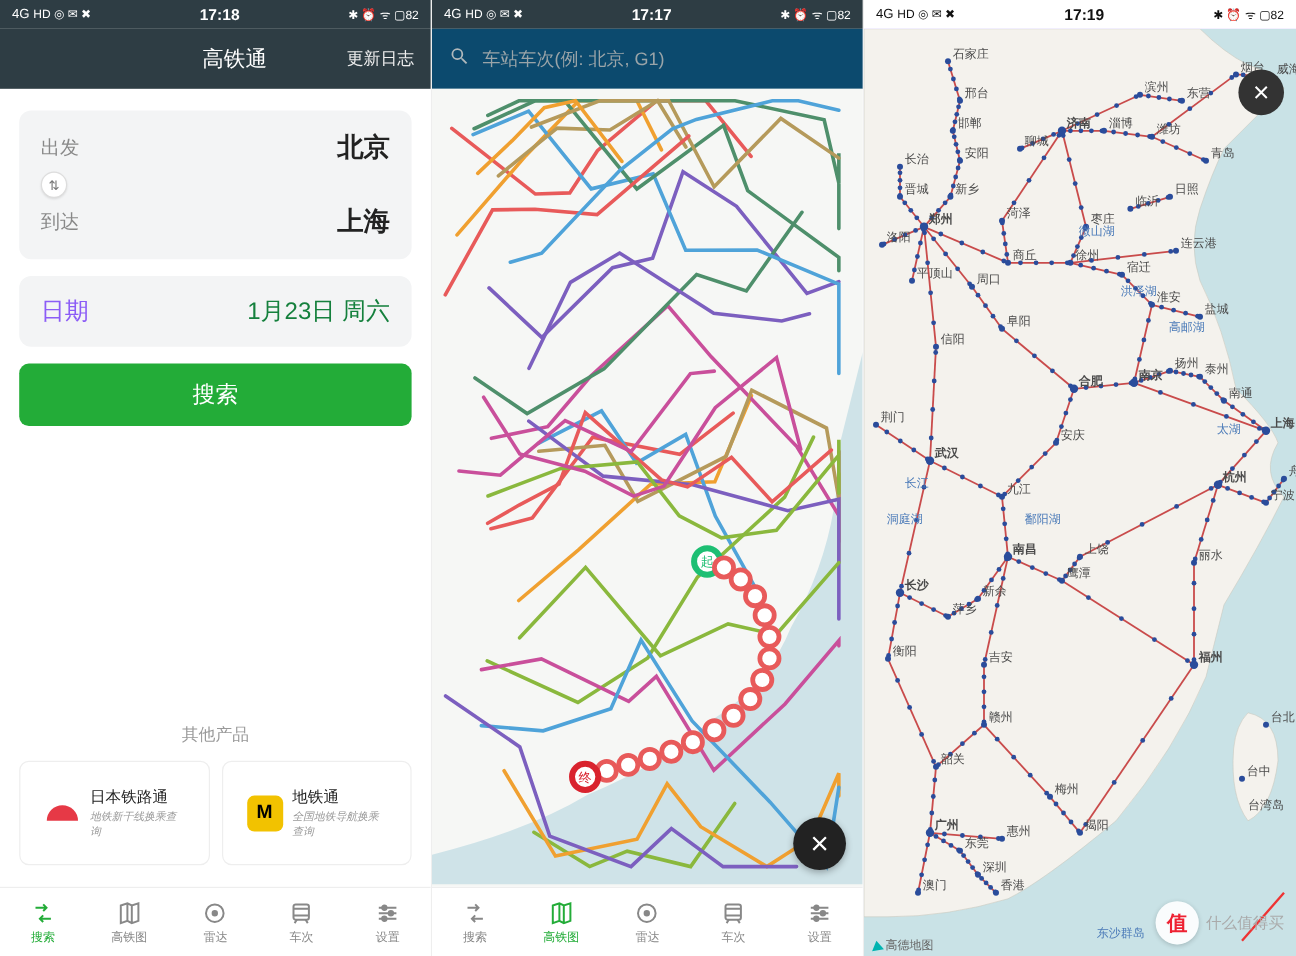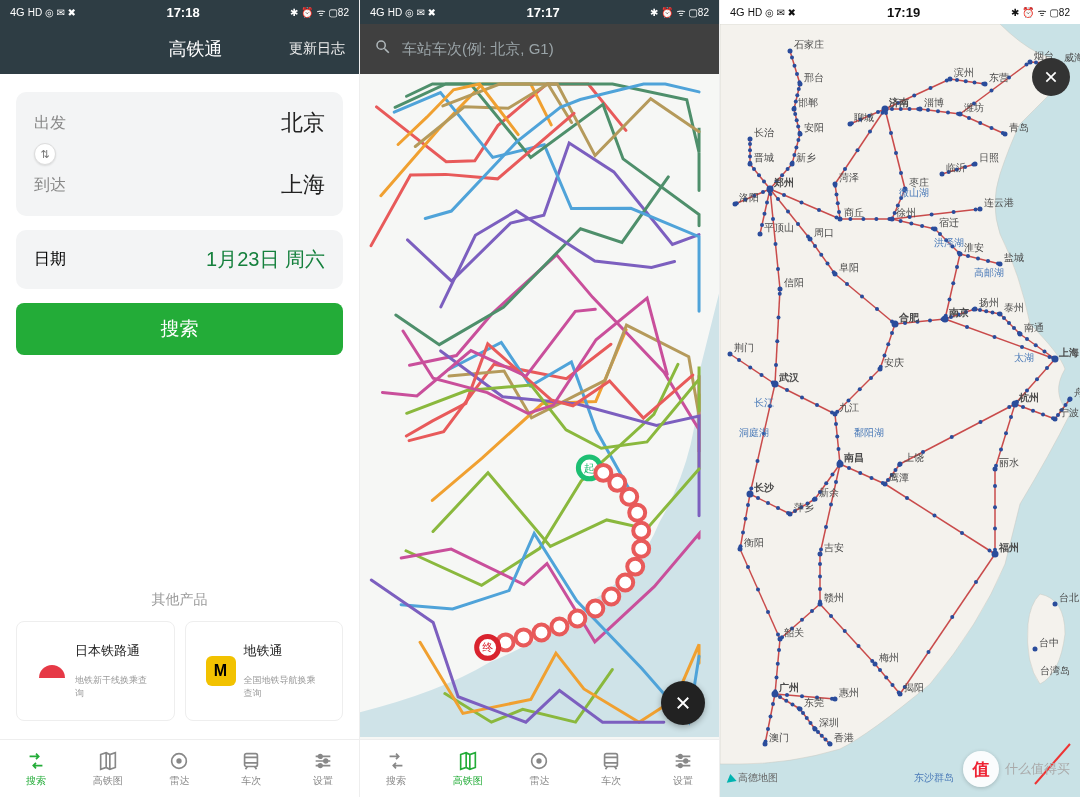--- a/index.html
+++ b/index.html
@@ -14,46 +14,46 @@
   .status-left, .status-right { display: flex; align-items: center; gap: 3px; }
   .status-time { font-weight: 600; font-size: 13px; }
   .status-icons { display: flex; gap: 2px; font-size: 10px; }
 
   
   .header1 { background: #2E3D44; color: #fff; height: 50px; display: flex; align-items: center; justify-content: center; position: relative; }
   .header1-title { font-size: 18px; font-weight: 500; margin-left: 32px; }
   .header1-right { position: absolute; right: 14px; font-size: 14px; color: #eee; }
 
   
-  .header2 { background: #404040; color: #b0b8bb; height: 50px; display: flex; align-items: center; padding: 0 14px; gap: 10px; }
+  .header2 { background: #0c4a6e; color: #b0b8bb; height: 50px; display: flex; align-items: center; padding: 0 14px; gap: 10px; }
   .search-icon svg { width: 18px; height: 18px; fill: #b0b8bb; }
   .search-placeholder { font-size: 15px; color: #9aa4a8; }
 
   
   .p1-body { flex: 1; background: #fff; padding: 18px 16px; display: flex; flex-direction: column; }
   .od-card { background: #f3f4f5; border-radius: 10px; position: relative; }
   .od-row { display: flex; justify-content: space-between; align-items: center; padding: 16px 18px; }
   .od-label { color: #888; font-size: 16px; }
-  .od-value { color: #222; font-size: 22px; font-weight: 400; }
+  .od-value { color: #222; font-size: 22px; font-weight: 700; }
   .swap { position: absolute; left: 18px; top: 50%; transform: translateY(-50%); width: 22px; height: 22px; border-radius: 50%; background: #fff; border: 1px solid #ddd; display: flex; align-items: center; justify-content: center; font-size: 11px; color: #777; box-shadow: 0 1px 2px rgba(0,0,0,0.1); }
   .date-card { background: #f3f4f5; border-radius: 10px; margin-top: 14px; display: flex; justify-content: space-between; align-items: center; padding: 16px 18px; }
-  .date-label { color: #000000; font-size: 16px; }
+  .date-label { color: #8b5cf6; font-size: 20px; }
   .date-value { color: #15803d; font-size: 20px; font-weight: 500; }
   .search-btn { margin-top: 14px; background: #23AC38; color: #fff; border: none; border-radius: 8px; height: 52px; font-size: 19px; display: flex; align-items: center; justify-content: center; }
 
   .other-section { margin-top: auto; }
   .other-title { text-align: center; color: #999; font-size: 14px; margin-bottom: 12px; }
   .other-cards { display: flex; gap: 10px; }
   .other-card { flex: 1; border: 1px solid #eee; border-radius: 8px; padding: 20px; display: flex; align-items: center; gap: 8px; }
   .other-icon { width: 30px; height: 30px; border-radius: 6px; flex-shrink: 0; display: flex; align-items: center; justify-content: center; }
   .icon-jp { background: #fff; }
   .icon-jp .arc { width: 26px; height: 13px; border-radius: 26px 26px 0 0; background: #E63946; }
   .icon-metro { background: #F2C200; color: #000; font-weight: 800; font-size: 16px; }
   .other-text .t1 { font-size: 13px; color: #222; font-weight: 500; }
-  .other-text .t2 { font-size: 9px; color: #999; margin-top: 14px; }
+  .other-text .t2 { font-size: 9px; color: #999; margin-top: 1px; font-style: italic; }
 
   
   .bottom-nav { height: 58px; border-top: 1px solid #eee; display: flex; background: #fff; }
   .nav-item { flex: 1; display: flex; flex-direction: column; align-items: center; justify-content: center; gap: 2px; color: #888; font-size: 10px; }
   .nav-item.active { color: #23AC38; }
   .nav-icon { width: 22px; height: 22px; display: flex; align-items: center; justify-content: center; }
   .nav-icon svg { width: 22px; height: 22px; stroke: currentColor; fill: none; stroke-width: 1.8; }
 
   
   .p2-body { flex: 1; position: relative; background: #f6f7f5; overflow: hidden; }
@@ -70,21 +70,21 @@
   .p3-body { flex: 1; position: relative; background: #c4b5fd; overflow: hidden; text-align: center; }
   .china-svg { position: absolute; inset: 0; }
   .land { fill: #f4f2ed; stroke: #c9c9c0; stroke-width: 0.5; }
   .sea { fill: #c9e2e6; }
   .rail { stroke: #c94b4b; stroke-width: 1.5; fill: none; }
   .station { fill: #2a4c9b; }
   .city-label { font-size: 10px; fill: #4a4a4a; }
   .city-label.blue { fill: #4a7ab8; }
   .p3-close { position: absolute; right: 10px; top: 34px; width: 38px; height: 38px; border-radius: 50%; background: #333; color: #fff; display: flex; align-items: center; justify-content: center; }
   .p3-close svg { width: 16px; height: 16px; stroke: #fff; stroke-width: 2.5; }
-  .amap-logo { position: absolute; left: 6px; bottom: 12px; font-size: 10px; color: #666; display: flex; align-items: center; gap: 2px; }
+  .amap-logo { position: absolute; left: 6px; bottom: 2px; font-size: 10px; color: #666; display: flex; align-items: center; gap: 2px; }
   .amap-tri { width: 0; height: 0; border-left: 5px solid transparent; border-right: 5px solid transparent; border-bottom: 8px solid #00b3b0; transform: rotate(-10deg); }
 
   
   .watermark { position: absolute; right: 10px; bottom: 10px; display: flex; align-items: center; gap: 6px; color: #aaa; font-size: 13px; }
   .wm-circle { width: 36px; height: 36px; border-radius: 50%; background: rgba(255,255,255,0.9); display: flex; align-items: center; justify-content: center; color: #e23; font-weight: 700; font-size: 17px; box-shadow: 0 1px 4px rgba(0,0,0,0.2); }
 </style>
 </head>
 <body>
 
 <div class="screens">

